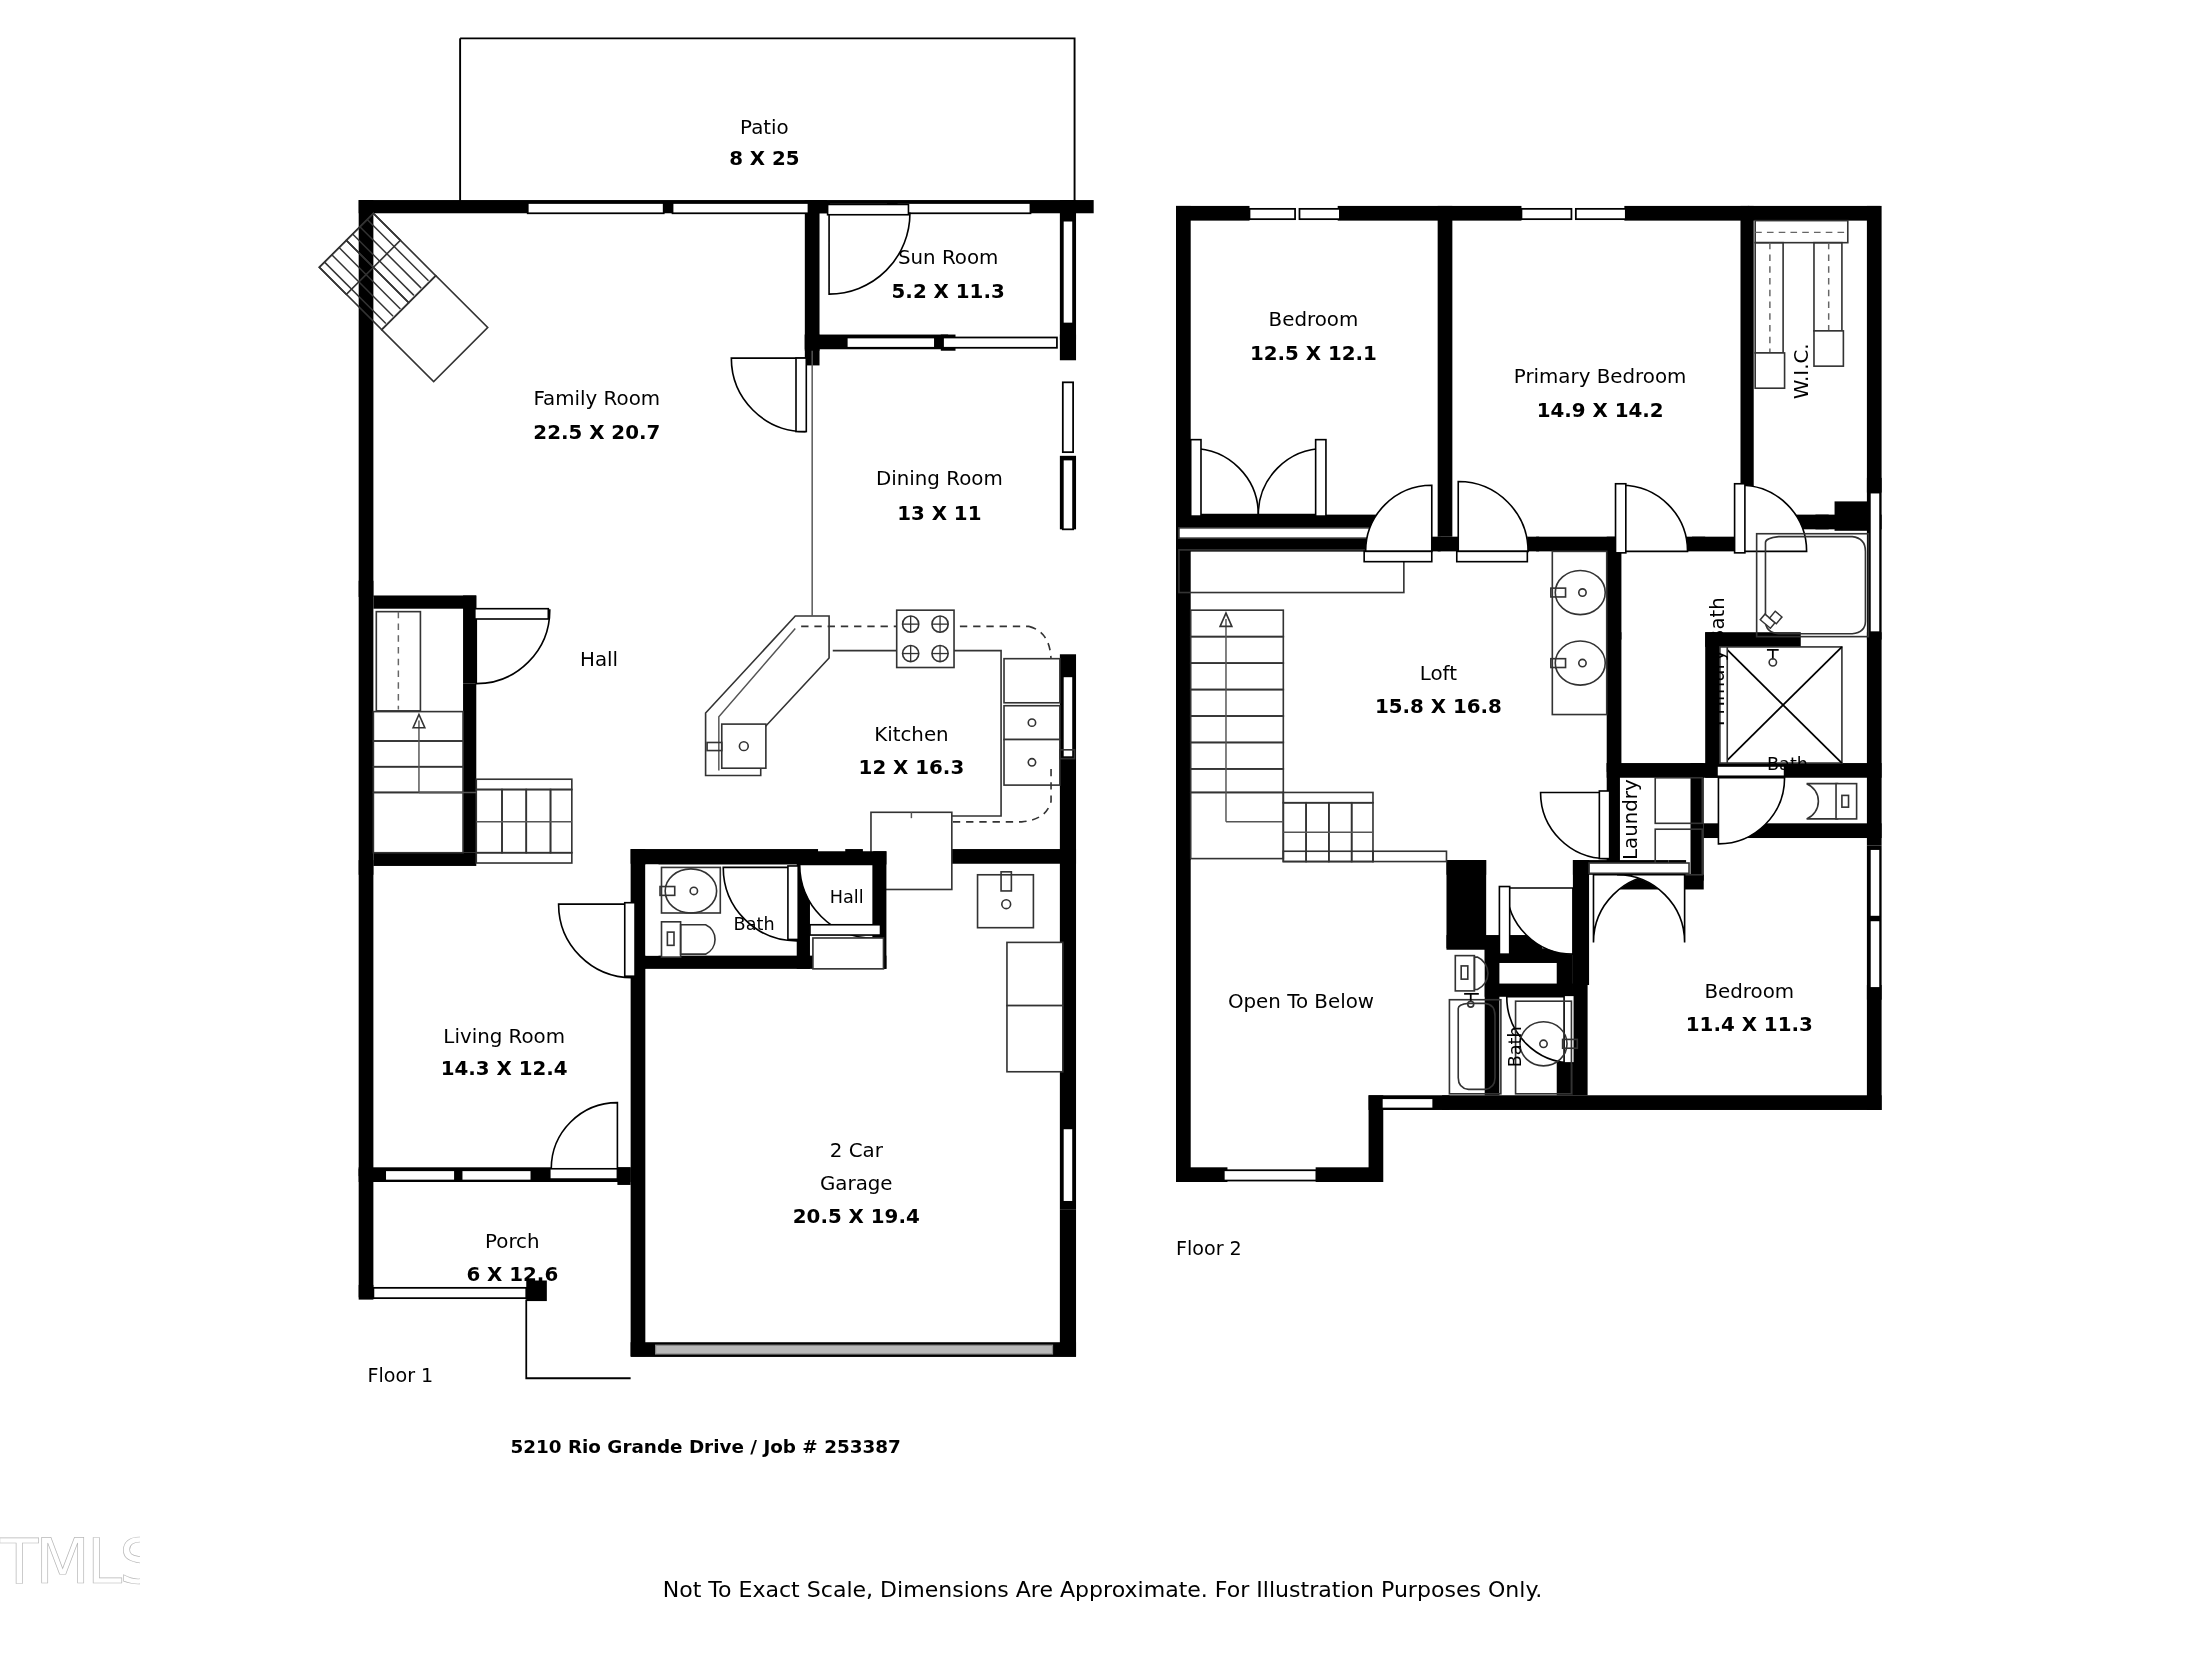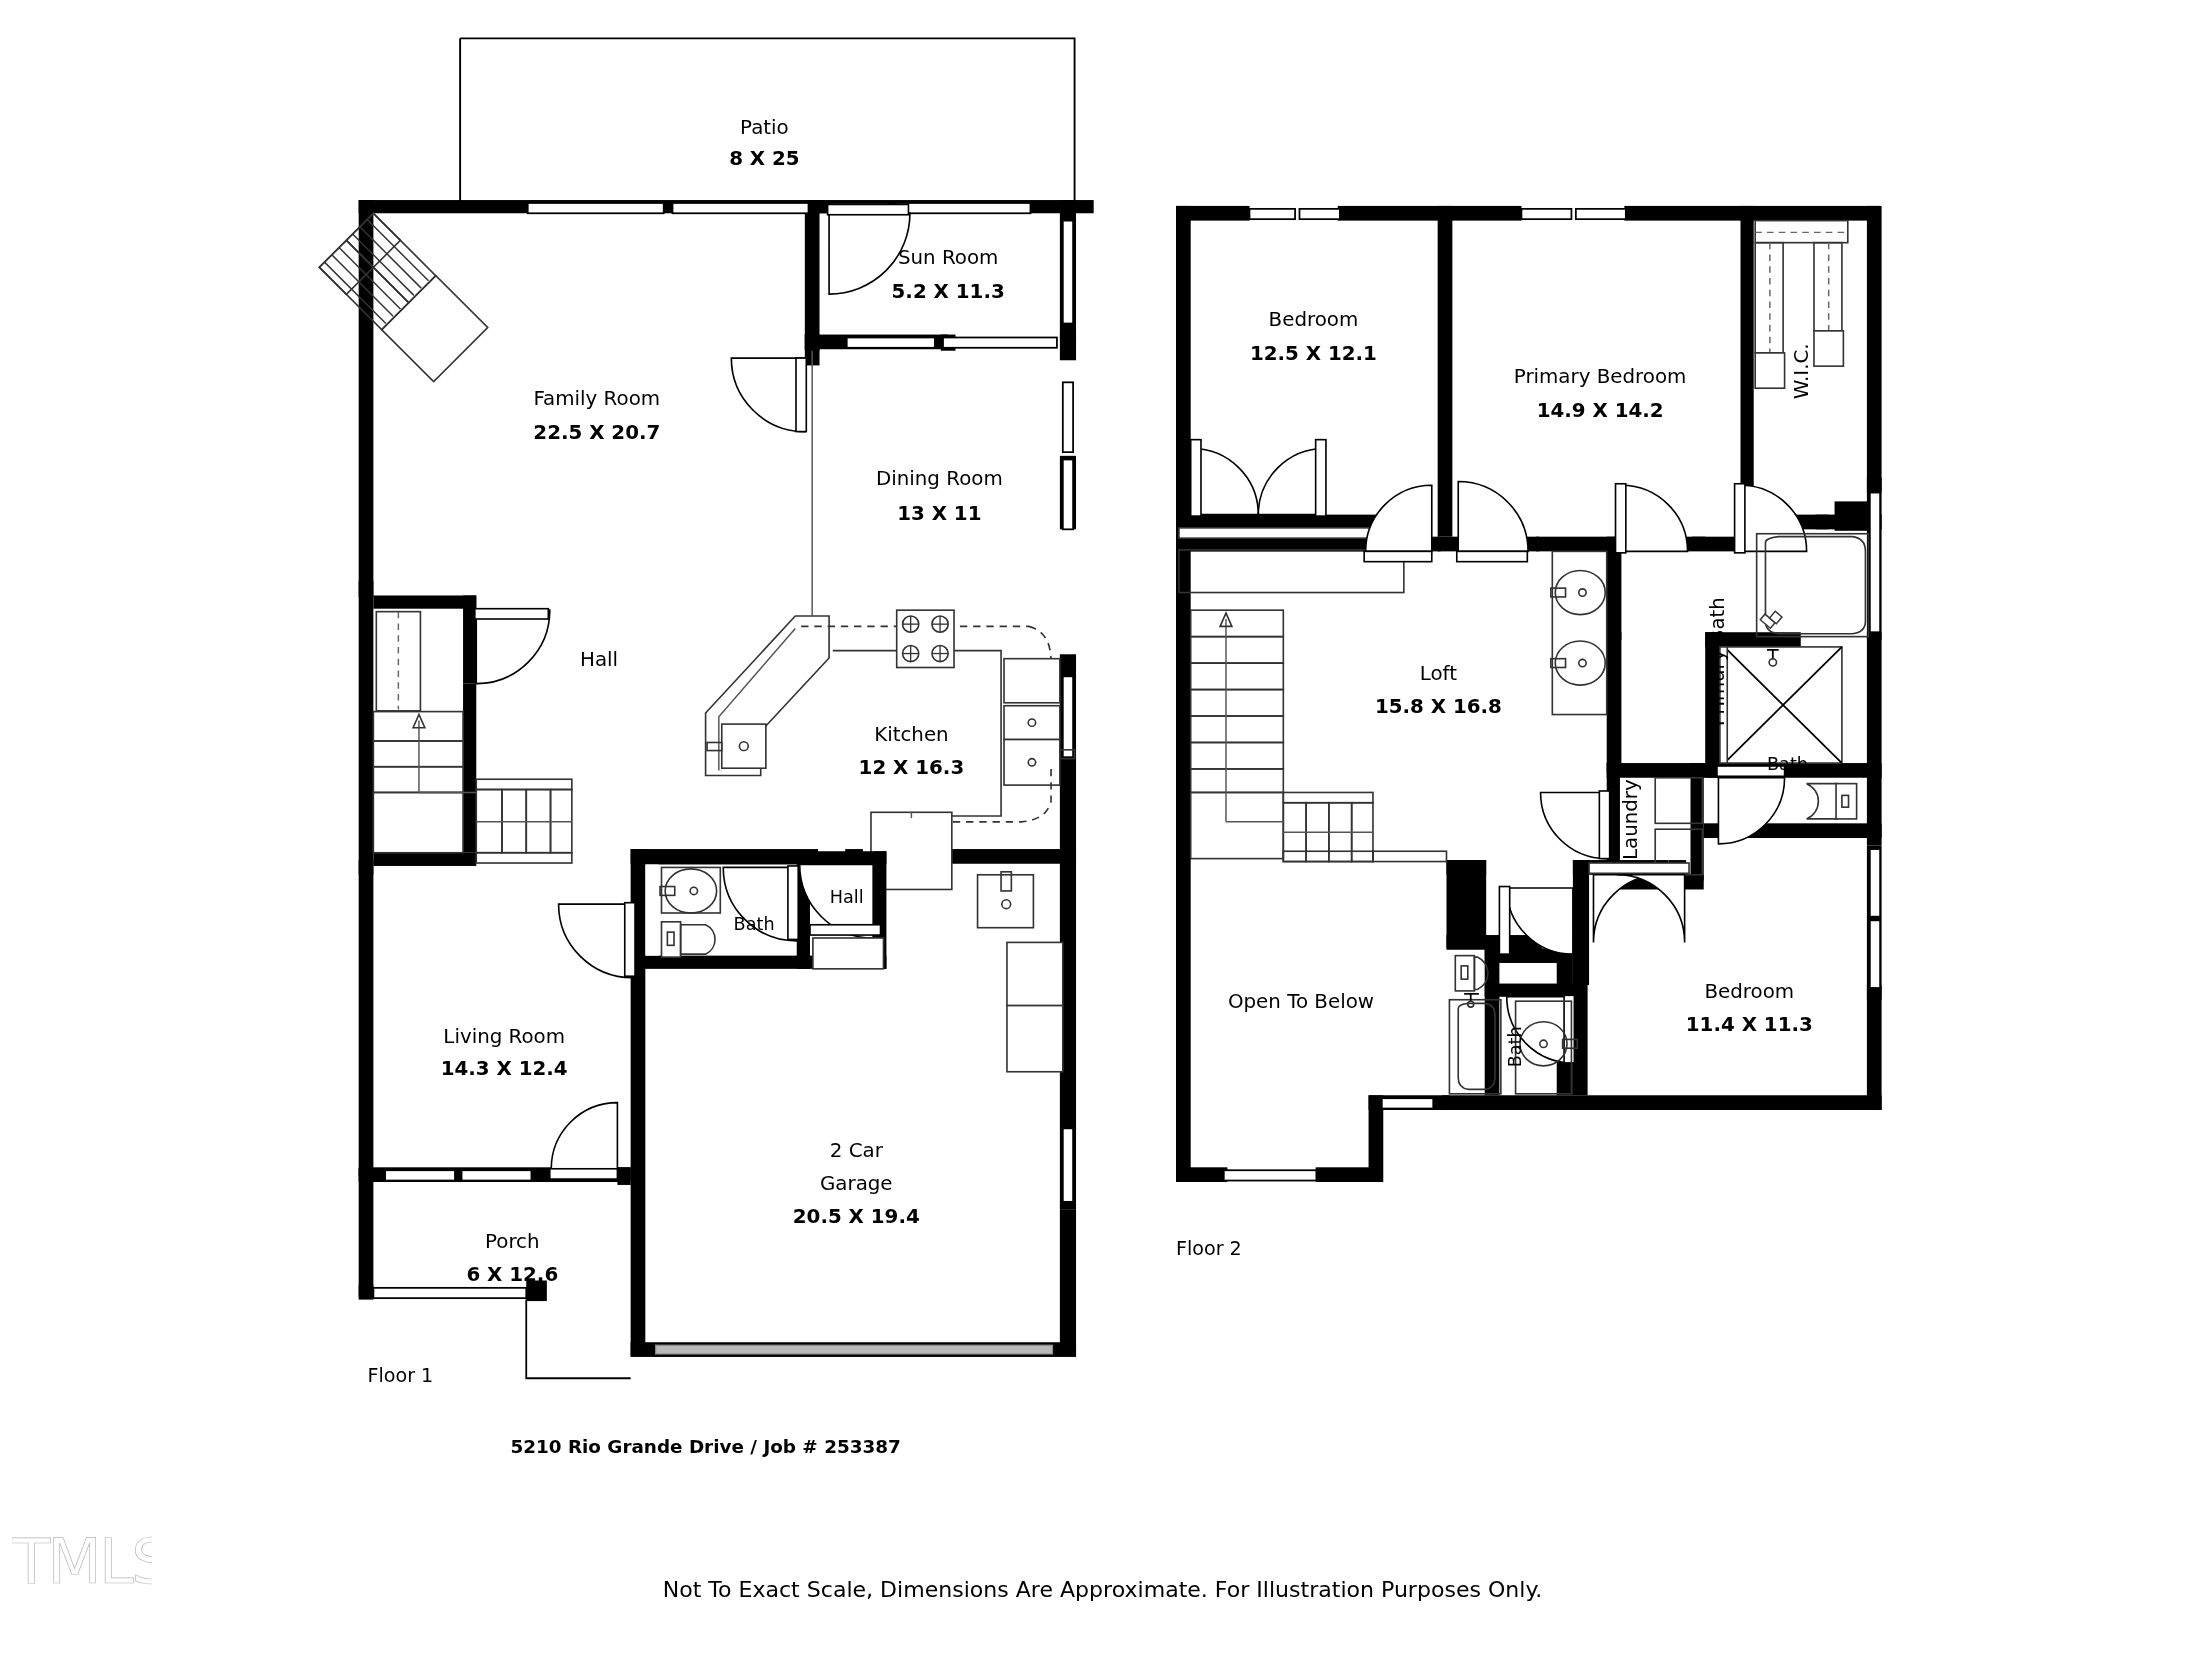--- a/index.html
+++ b/index.html
@@ -71,21 +71,21 @@
   .fixture { fill: #ffffff; stroke: #333333; stroke-width: 2.2; }
   .fixture-none { fill: none; stroke: #333333; stroke-width: 2.2; }
   .dashed { fill: none; stroke: #333333; stroke-width: 2.2; stroke-dasharray: 10 8; }
   .dashed-thin { fill: none; stroke: #666666; stroke-width: 2; stroke-dasharray: 9 7; }
   .door-arc { fill: #ffffff; stroke: #000000; stroke-width: 2.2; }
   .door-panel { fill: #ffffff; stroke: #000000; stroke-width: 2.2; }
   .patio-outline { fill: none; stroke: #000000; stroke-width: 2.6; }
   .window-frame { fill: #ffffff; stroke: #000000; stroke-width: 2.4; }
   .tmls-logo {
     position: absolute;
-    left: 12px;
+    left: 0px;
     top: 1529px;
     width: 140px;
     height: 66px;
     font-family: "DejaVu Sans", sans-serif;
     font-size: 63px;
     letter-spacing: -2.9px;
     color: #ffffff;
     -webkit-text-stroke: 0.7px #b8b8b8;
     line-height: 66px;
     white-space: nowrap;

